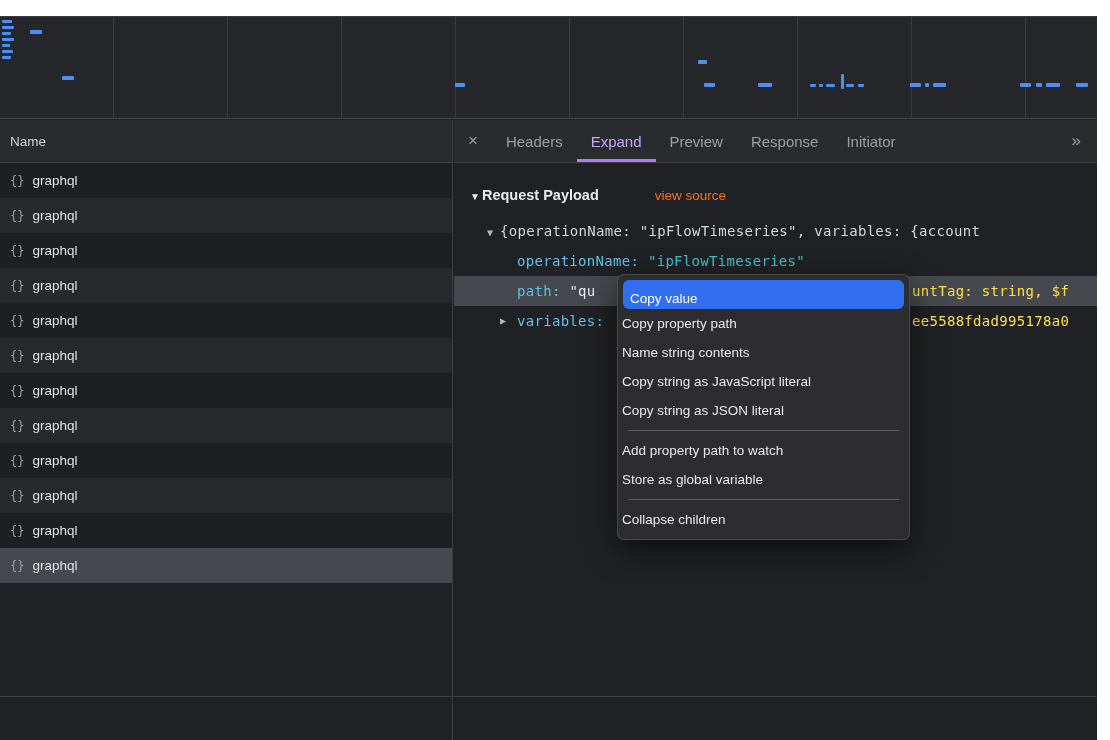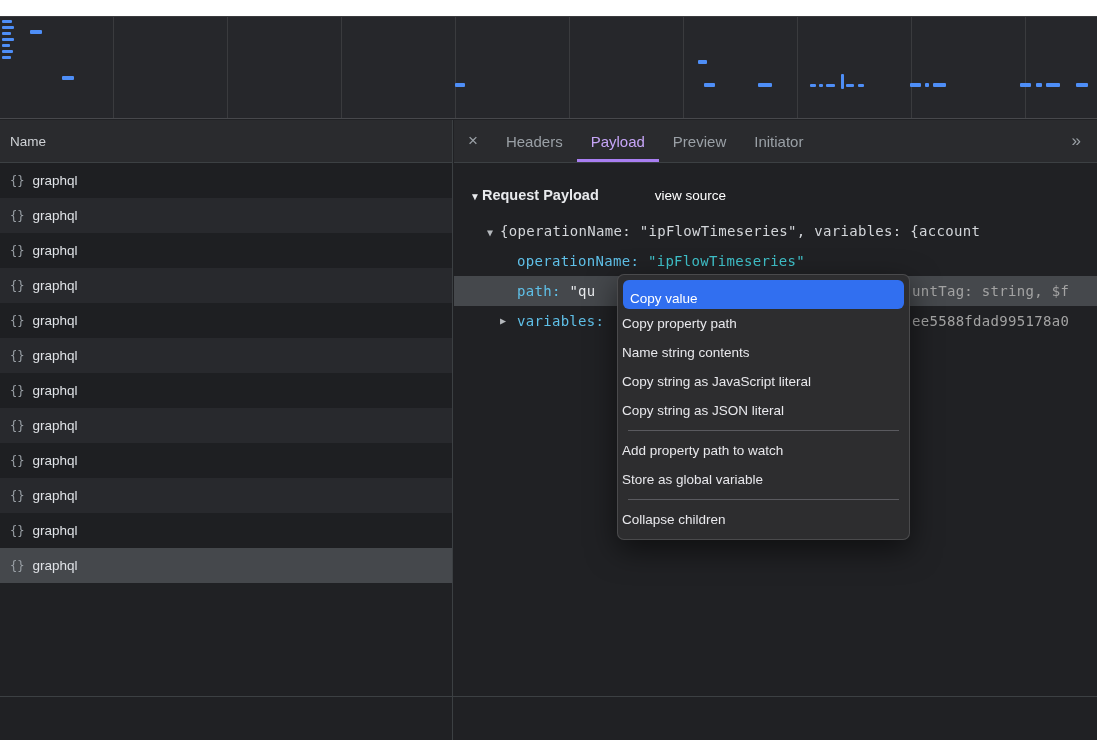--- a/index.html
+++ b/index.html
@@ -35,31 +35,31 @@
   .tab{ padding:0 14px; height:100%; display:flex; align-items:center; color:#9aa0a6;
         font-size:15px; cursor:pointer; white-space:nowrap; }
   .tab.active{ color:#c6a5f7; box-shadow:inset 0 -3px 0 var(--accent,#a97ff2); }
   .overflow-icon{ margin-left:auto; color:#9aa0a6; font-size:17px; padding:0 16px; cursor:pointer; }
 
   
   .payload{ padding-top:24px; }
   .section-row{ display:flex; align-items:baseline; padding-left:16px; height:17px; line-height:17px; }
   .tri-bold{ color:#e8eaed; font-size:10px; margin-right:2px; }
   .section-title{ color:#e8eaed; font-weight:bold; font-size:14.5px; }
-  .view-source{ color:#ffffff; font-size:13.5px; margin-left:56px; cursor:pointer; }
+  .view-source{ color:#f97316; font-size:13.5px; margin-left:56px; cursor:pointer; }
   .tree{ margin-top:12px; font-family:"DejaVu Sans Mono", monospace; font-size:14px; letter-spacing:.3px; }
   .tree-root{ padding-left:33px; height:30px; line-height:30px; color:#d3d6da; white-space:nowrap; overflow:hidden; }
   .tree-root .tri{ color:#b5b9bd; font-size:10px; margin-right:7px; letter-spacing:0; }
   .tree-row{ position:relative; padding-left:63px; height:30px; line-height:30px; white-space:nowrap; overflow:hidden; }
   .tree-row.selected{ background:var(--sel-gray,#45484c); }
   .tree-row .tri{ position:absolute; left:46px; color:#b5b9bd; font-size:10px; letter-spacing:0; }
   .k{ color:var(--key-cyan,#5fc0e8);text-align:center; }
   .v-str{ color:var(--string-teal,#3fc1c9); }
   .v-plain{ color:#e8eaed; }
-  .v-end{ position:absolute; left:458px; top:0; color:#a3a3a3; }
+  .v-end{ position:absolute; left:458px; top:0; color:#fde047; }
 
   .h-divider{ position:absolute; left:0; top:680px; width:1097px; height:1px; background:#3c4043; }
   .bottom-bar{ position:absolute; left:0; bottom:0; width:1097px; height:9px; background:#0e0e10; }
 
   
   .context-menu{ position:absolute; left:617px; top:274px; width:293px;
                  background:rgba(45,45,48,.97); border:1px solid rgba(255,255,255,.14);
                  border-radius:7px; padding:5px 0; box-shadow:0 10px 30px rgba(0,0,0,.55); z-index:10; }
   .menu-item{ height:29px; line-height:29px; padding:0 4px; color:#e8e8ec; font-size:13.5px;
               white-space:nowrap; cursor:default; }
@@ -158,22 +158,23 @@
               <span>graphql</span>
             </div>
           </div>
       </div>
 
       <div class="right-panel">
         <div class="tab-bar">
           <span class="close-icon">×</span>
           <div id="tab-list" style="display:flex;height:100%;">
               <div class="tab">Headers</div>
-              <div class="tab active">Payload</div>
+              <div class="tab active">Expand</div>
               <div class="tab">Preview</div>
+              <div class="tab">Response</div>
               <div class="tab">Initiator</div>
             </div>
           <span class="overflow-icon">»</span>
         </div>
 
         <div class="payload">
           <div class="section-row">
             <span class="tri-bold">▼</span>
             <span class="section-title">Request Payload</span>
             <span class="view-source">view source</span>

